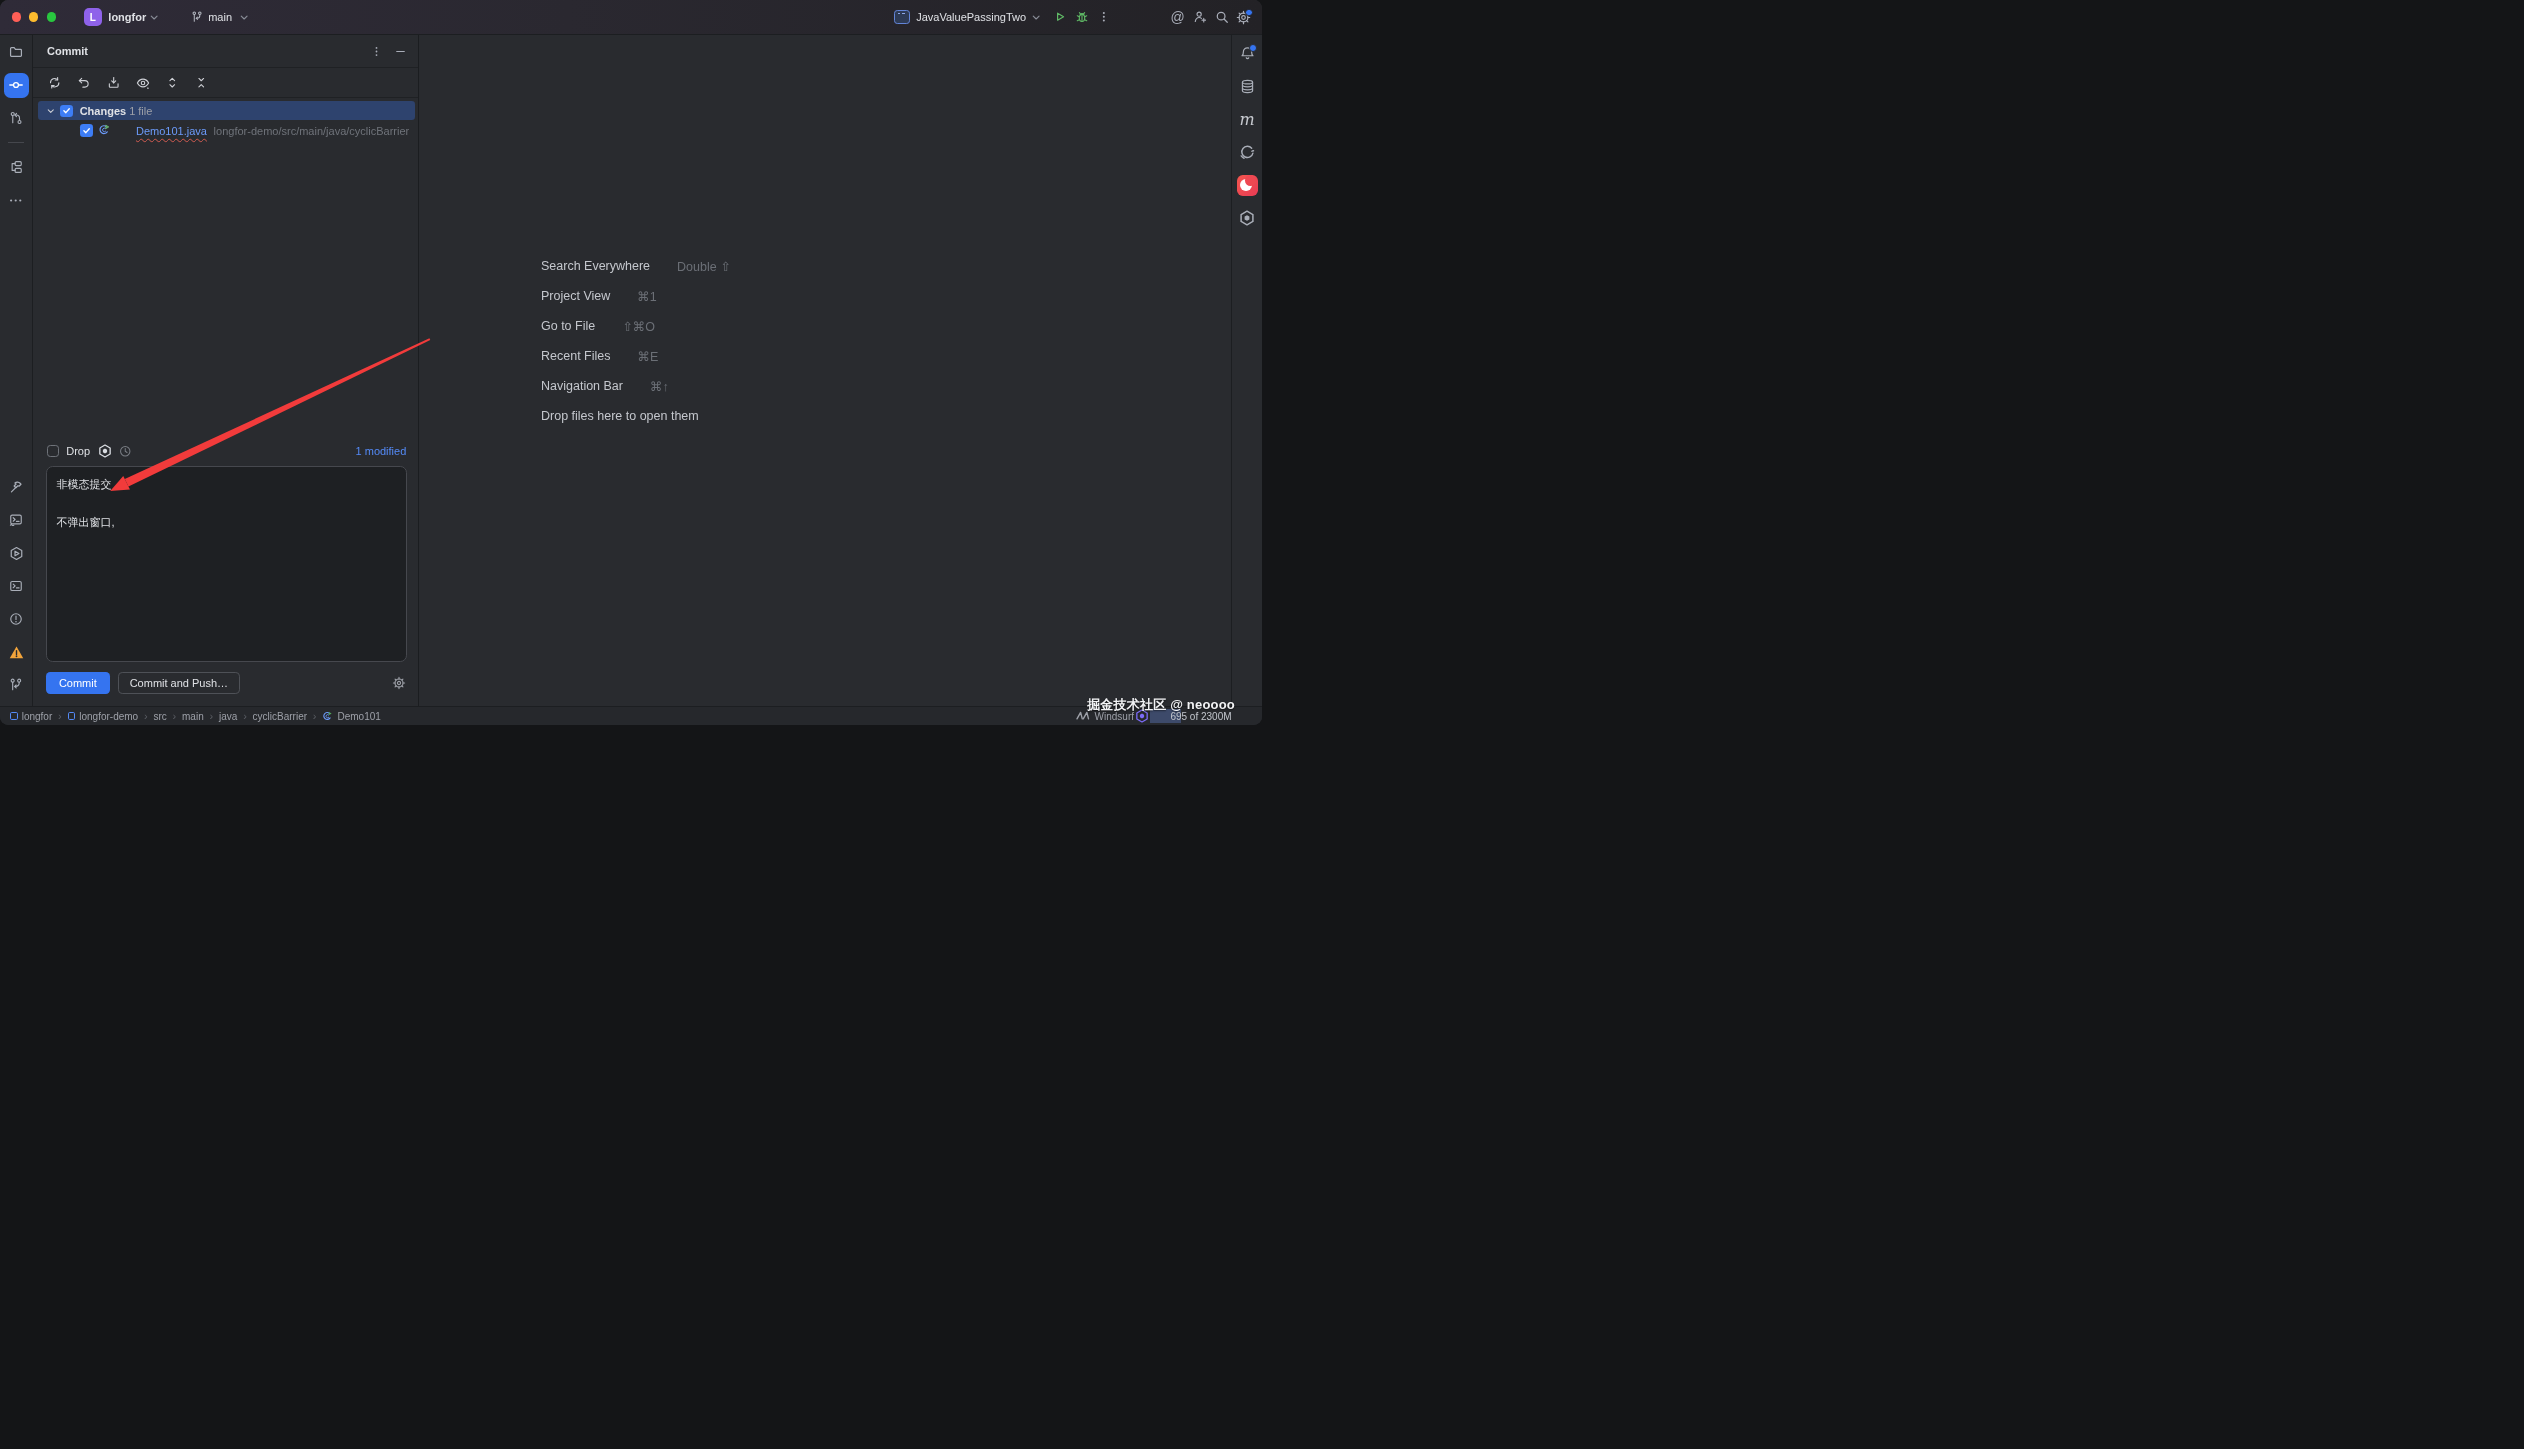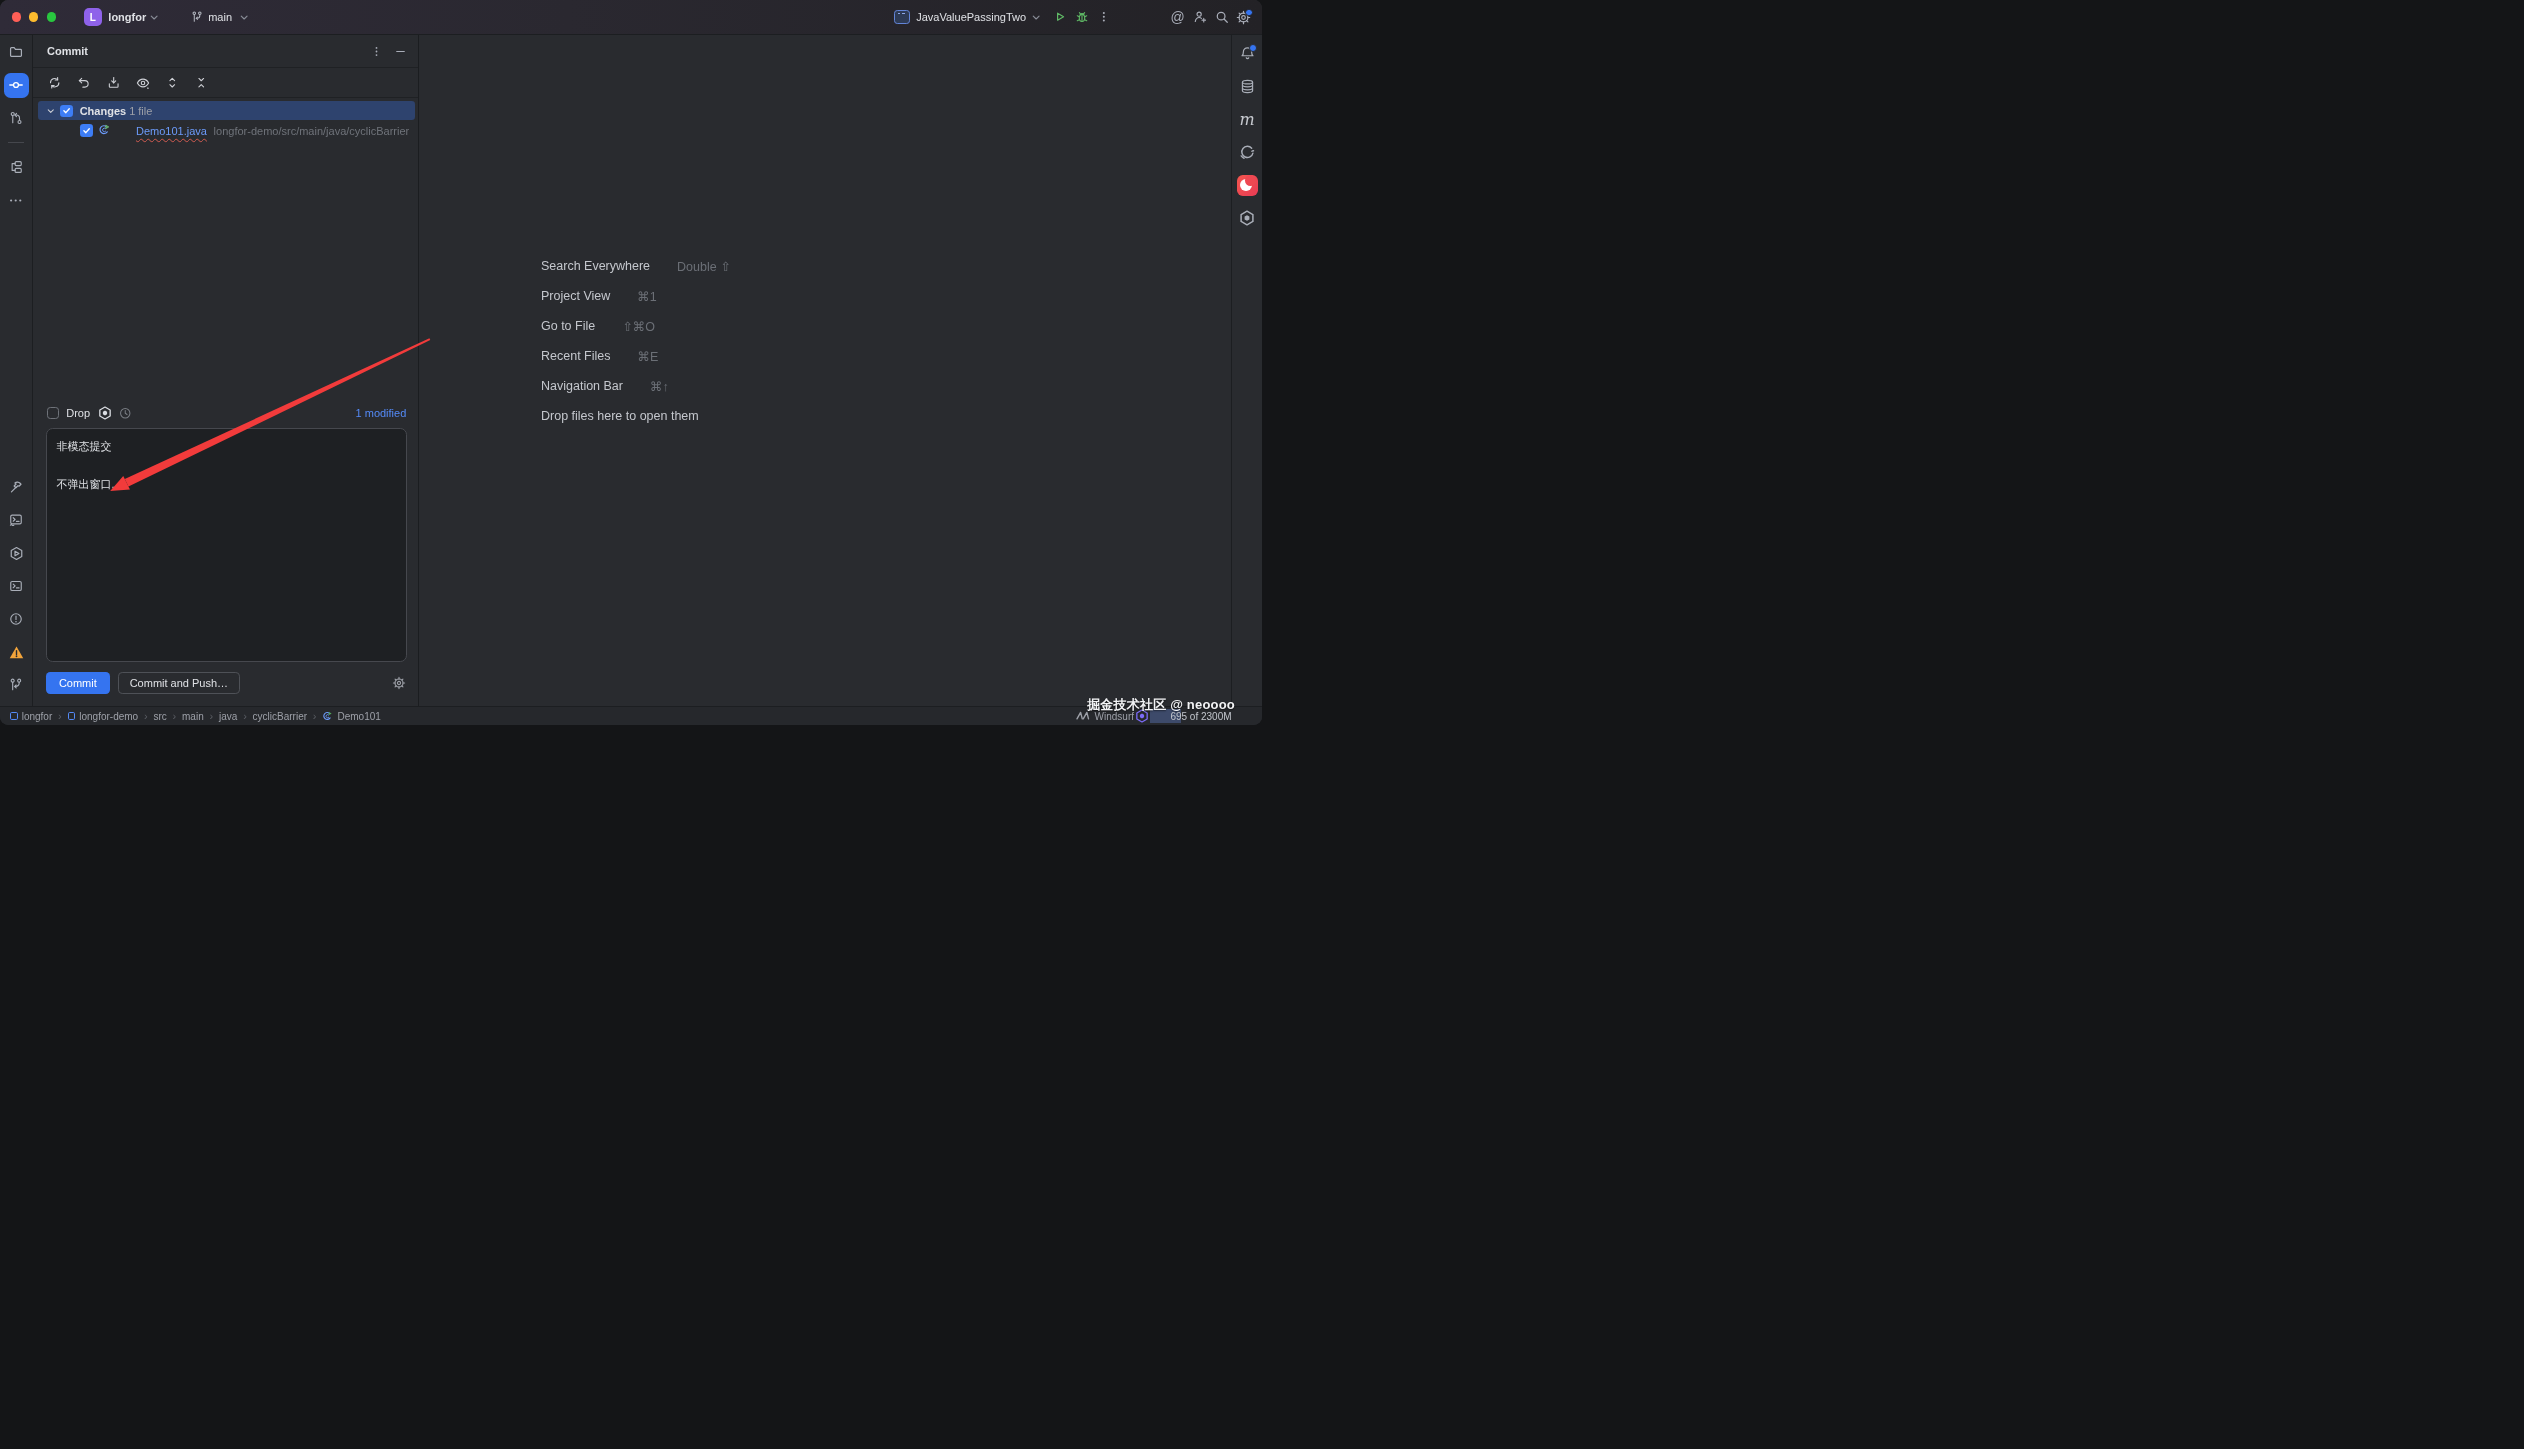--- a/index.html
+++ b/index.html
@@ -80,21 +80,21 @@
   .tree-count{color:#9DA0A8;margin-left:3px;}
   .class-icon{margin-left:5.8px;}
   .file-name{color:#6C9BFA;margin-left:4.2px;text-decoration:underline wavy #D05B50 0.8px;text-underline-offset:3.3px;padding-left:21px;}
   .file-path{color:#6F737A;margin-left:6.7px;white-space:nowrap;overflow:hidden;}
   .cp-spacer{flex:1;}
   .cp-amend{height:25px;flex:none;display:flex;align-items:center;gap:7.5px;padding:0 11.7px 0 14px;font-size:11px;}
   .amend-label{color:#DFE1E5;}
   .ai-white{color:#DADDE2;}
   .clock{color:#7A7E85;}
   .modified-badge{margin-left:auto;color:#548AF7;}
-  .cp-message{margin:2.5px 11px 0 12.5px;height:234px;flex:none;background:#1E2023;border:0.8px solid #46484E;
+  .cp-message{margin:2.5px 11px 0 12.5px;height:196px;flex:none;background:#1E2023;border:0.8px solid #46484E;
               border-radius:6.7px;padding:7.5px 10px;box-sizing:border-box;font-size:11px;line-height:19px;color:#DFE1E5;}
   .msg-blank{height:19px;}
   .cp-actions{display:flex;align-items:center;gap:7.5px;margin:10px 11.7px 0 12.5px;padding-bottom:11.7px;}
   .btn{height:22px;display:flex;align-items:center;border-radius:4.2px;font-size:11px;box-sizing:border-box;cursor:default;}
   .btn.primary{background:#3574F0;color:#fff;padding:0 13.4px;}
   .btn.secondary{border:0.8px solid #4E5157;color:#DFE1E5;padding:0 11px;background:transparent;}
   .actions-gear{margin-left:auto;color:#9DA0A8;}
 
   
   .editor{flex:1;background:#292B2F;position:relative;min-width:0;}

